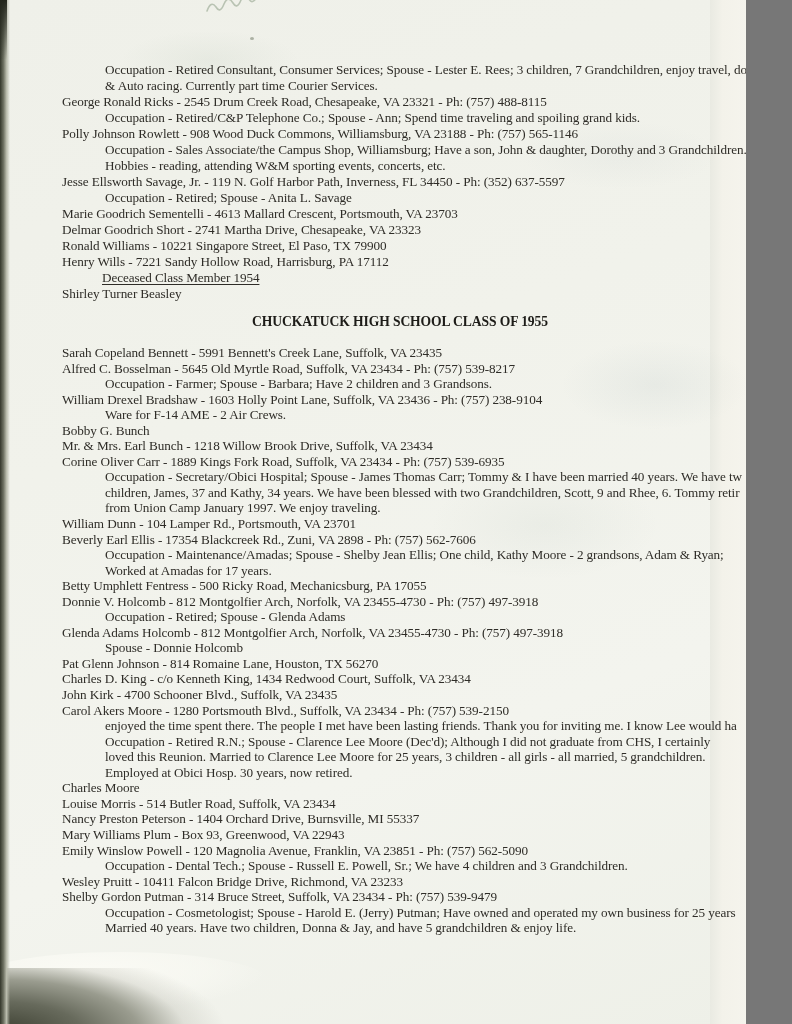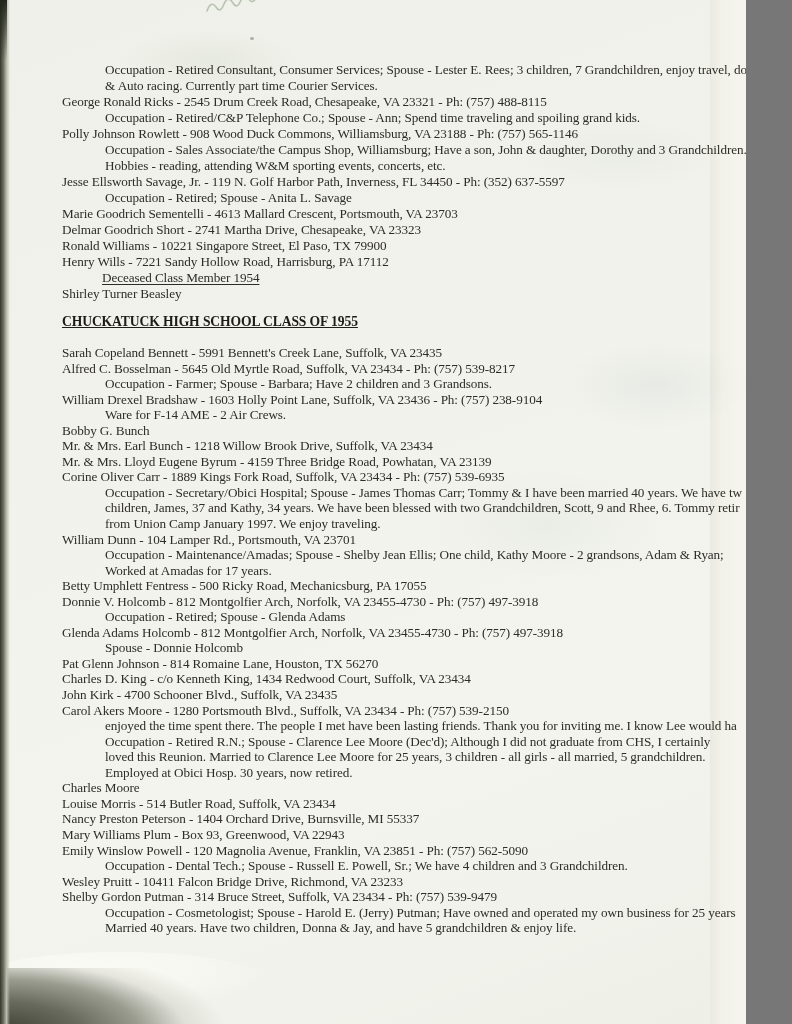--- a/index.html
+++ b/index.html
@@ -51,22 +51,22 @@
   #pencil-dot{position:absolute;left:250px;top:37px;width:4px;height:3px;border-radius:50%;background:rgba(90,100,80,.45);}
 
   
   .text-block{position:absolute;left:62px;width:698px;font-size:13.2px;letter-spacing:-0.1px;}
   #section1{top:62px;line-height:16px;}
   #section2{top:345px;line-height:15.55px;}
   .line{white-space:nowrap;overflow:hidden;}
   .indent{padding-left:43px;}
   .u{text-decoration:underline;text-underline-offset:2px;padding-left:40px;}
   #heading{
-    position:absolute;top:314px;left:62px;width:712px;
-    font-weight:bold;font-size:13.6px;letter-spacing:-0.1px;color:var(--heading_ink);white-space:nowrap;text-decoration:underline;
+    position:absolute;top:314px;left:44px;width:712px;text-align:center;
+    font-weight:bold;font-size:13.6px;letter-spacing:-0.1px;color:var(--heading_ink);white-space:nowrap;
   }
   
   #fragments{position:absolute;left:0;top:0;width:792px;height:1024px;pointer-events:none;text-align:right;}
   .frag{position:absolute;left:759px;width:33px;font-size:13.2px;letter-spacing:-0.1px;white-space:nowrap;overflow:hidden;color:var(--ink);}
 </style>
 </head>
 <body>
 
 <div id="scan">
 
@@ -104,26 +104,26 @@
   <div id="heading">CHUCKATUCK HIGH SCHOOL CLASS OF 1955</div>
 
   <div id="section2" class="text-block">
       <div class="line">Sarah Copeland Bennett - 5991 Bennett's Creek Lane, Suffolk, VA  23435</div>
       <div class="line">Alfred C. Bosselman - 5645 Old Myrtle Road, Suffolk, VA  23434 - Ph: (757) 539-8217</div>
       <div class="line indent">Occupation - Farmer;  Spouse - Barbara;  Have 2 children and 3 Grandsons.</div>
       <div class="line">William Drexel Bradshaw - 1603 Holly Point Lane, Suffolk, VA  23436 - Ph: (757) 238-9104</div>
       <div class="line indent">Ware for F-14 AME - 2 Air Crews.</div>
       <div class="line">Bobby G. Bunch</div>
       <div class="line">Mr. &amp; Mrs. Earl Bunch - 1218 Willow Brook Drive, Suffolk, VA  23434</div>
-      <div class="line">Mr. &amp; Mrs. Lloyd Eugene Byrum - 4159 Three Bridge Road, Powhatan, VA  23139</div>
       <div class="line">Corine Oliver Carr - 1889 Kings Fork Road, Suffolk, VA  23434 - Ph: (757) 539-6935</div>
       <div class="line indent">Occupation - Secretary/Obici Hospital;  Spouse - James Thomas Carr;  Tommy &amp; I have been married 40 years.  We have tw</div>
       <div class="line indent">children, James, 37 and Kathy, 34 years.  We have been blessed with two Grandchildren, Scott, 9 and Rhee, 6.  Tommy retir</div>
       <div class="line indent">from Union Camp January 1997.  We enjoy traveling.</div>
       <div class="line">William Dunn - 104 Lamper Rd., Portsmouth, VA 23701</div>
+      <div class="line">Beverly Earl Ellis - 17354 Blackcreek Rd., Zuni, VA 2898 - Ph: (757) 562-7606</div>
       <div class="line indent">Occupation - Maintenance/Amadas;  Spouse - Shelby Jean Ellis;  One child, Kathy Moore - 2 grandsons, Adam &amp; Ryan;</div>
       <div class="line indent">Worked at Amadas for 17 years.</div>
       <div class="line">Betty Umphlett Fentress - 500 Ricky Road, Mechanicsburg, PA  17055</div>
       <div class="line">Donnie V. Holcomb - 812 Montgolfier Arch, Norfolk, VA  23455-4730 - Ph: (757) 497-3918</div>
       <div class="line indent">Occupation - Retired;  Spouse - Glenda Adams</div>
       <div class="line">Glenda Adams Holcomb - 812 Montgolfier Arch, Norfolk, VA  23455-4730 - Ph: (757) 497-3918</div>
       <div class="line indent">Spouse - Donnie Holcomb</div>
       <div class="line">Pat Glenn Johnson - 814 Romaine Lane, Houston, TX  56270</div>
       <div class="line">Charles D. King - c/o Kenneth King, 1434 Redwood Court, Suffolk, VA  23434</div>
       <div class="line">John Kirk - 4700 Schooner Blvd., Suffolk, VA  23435</div>

